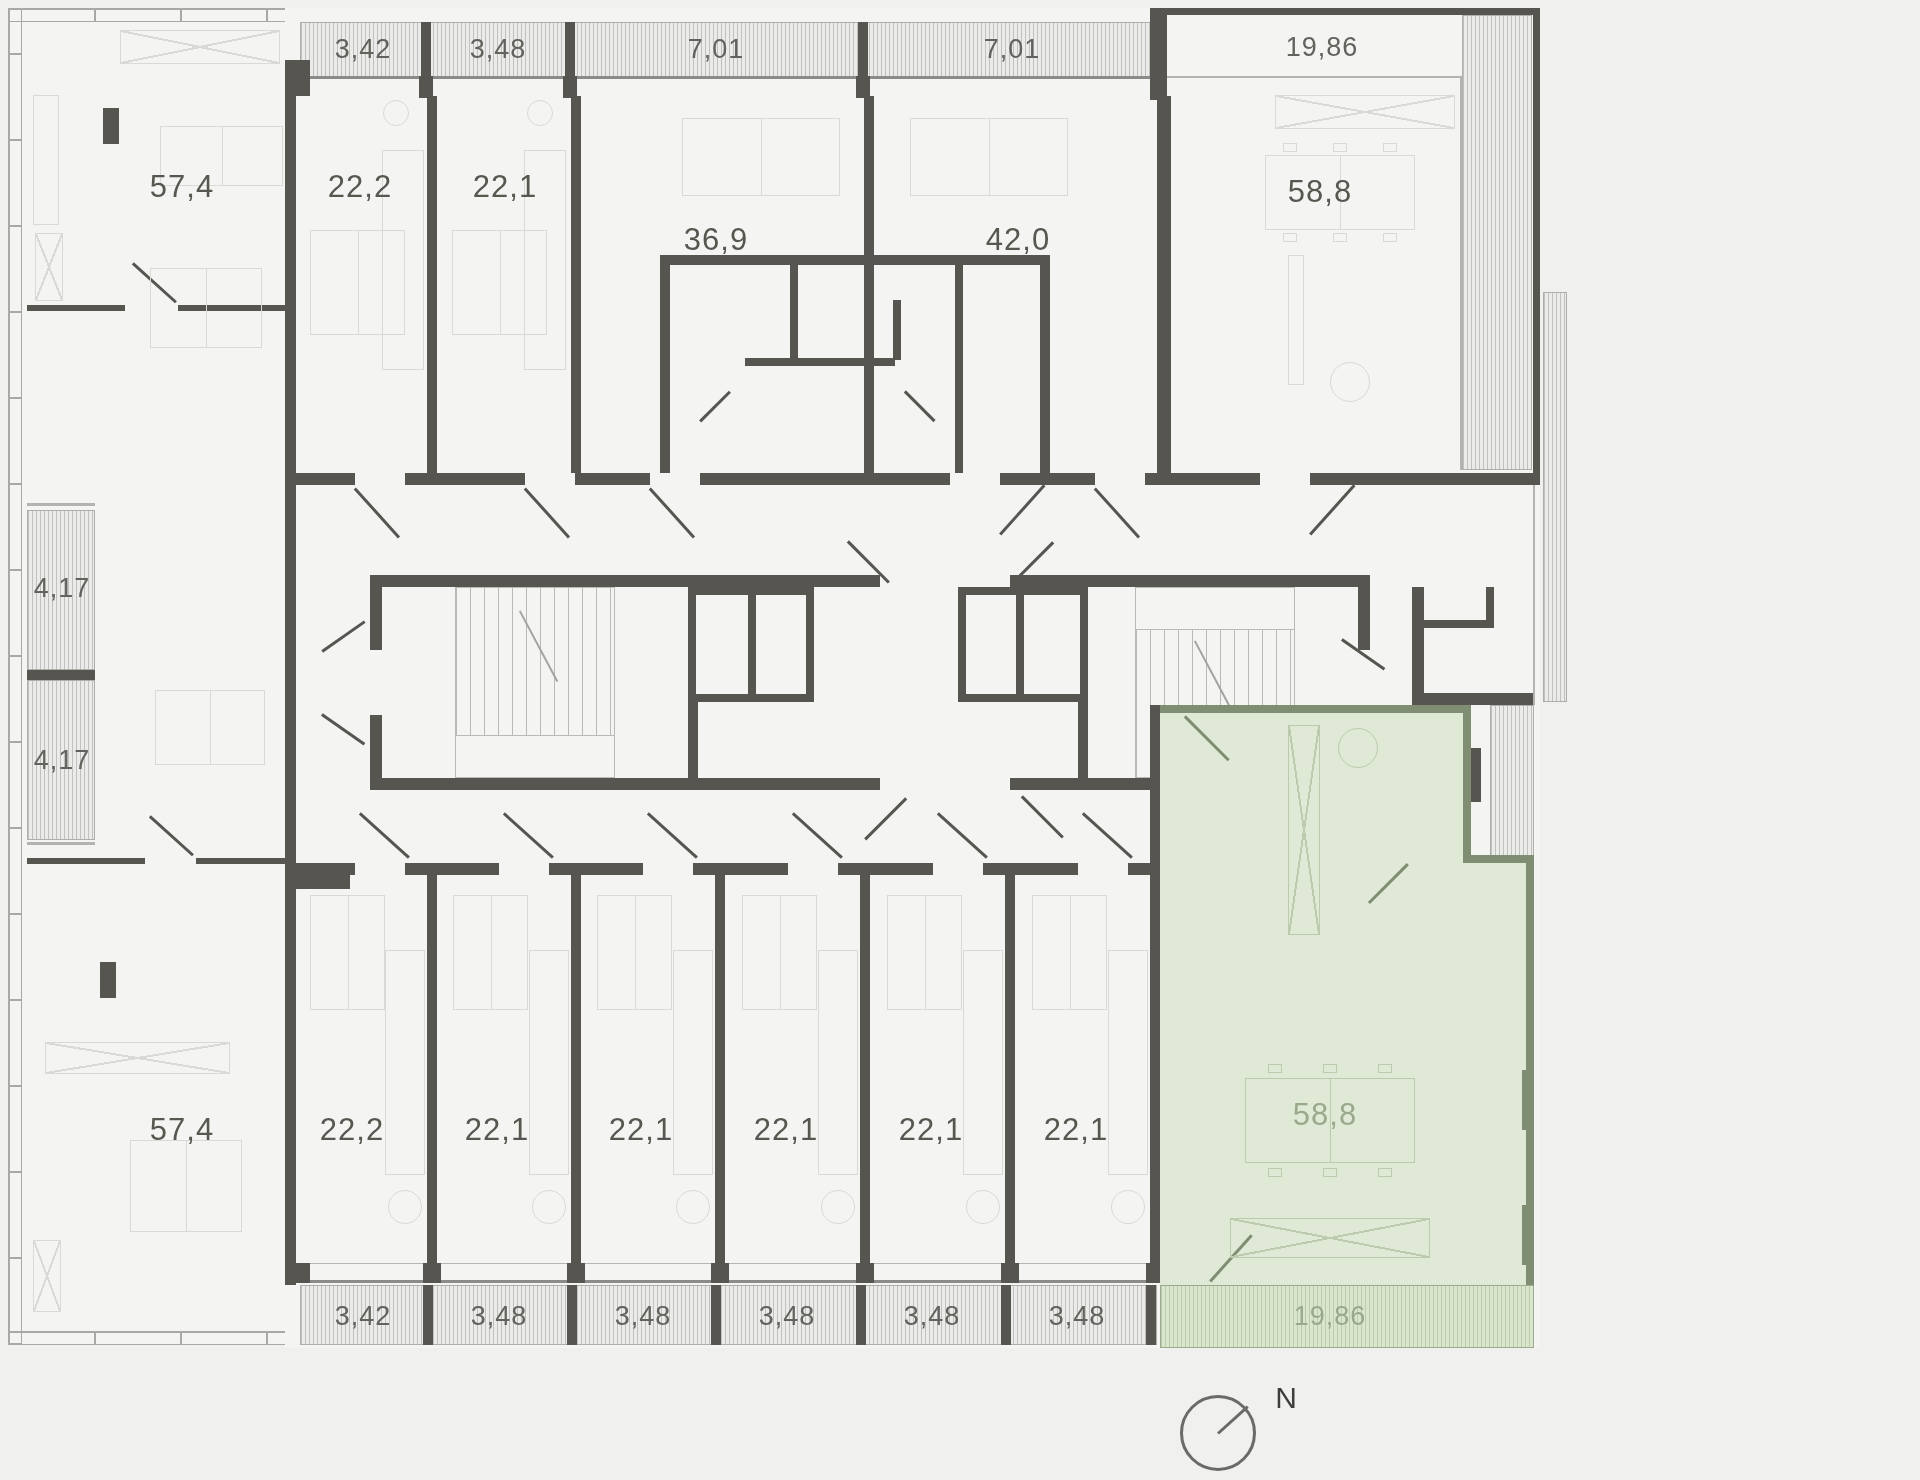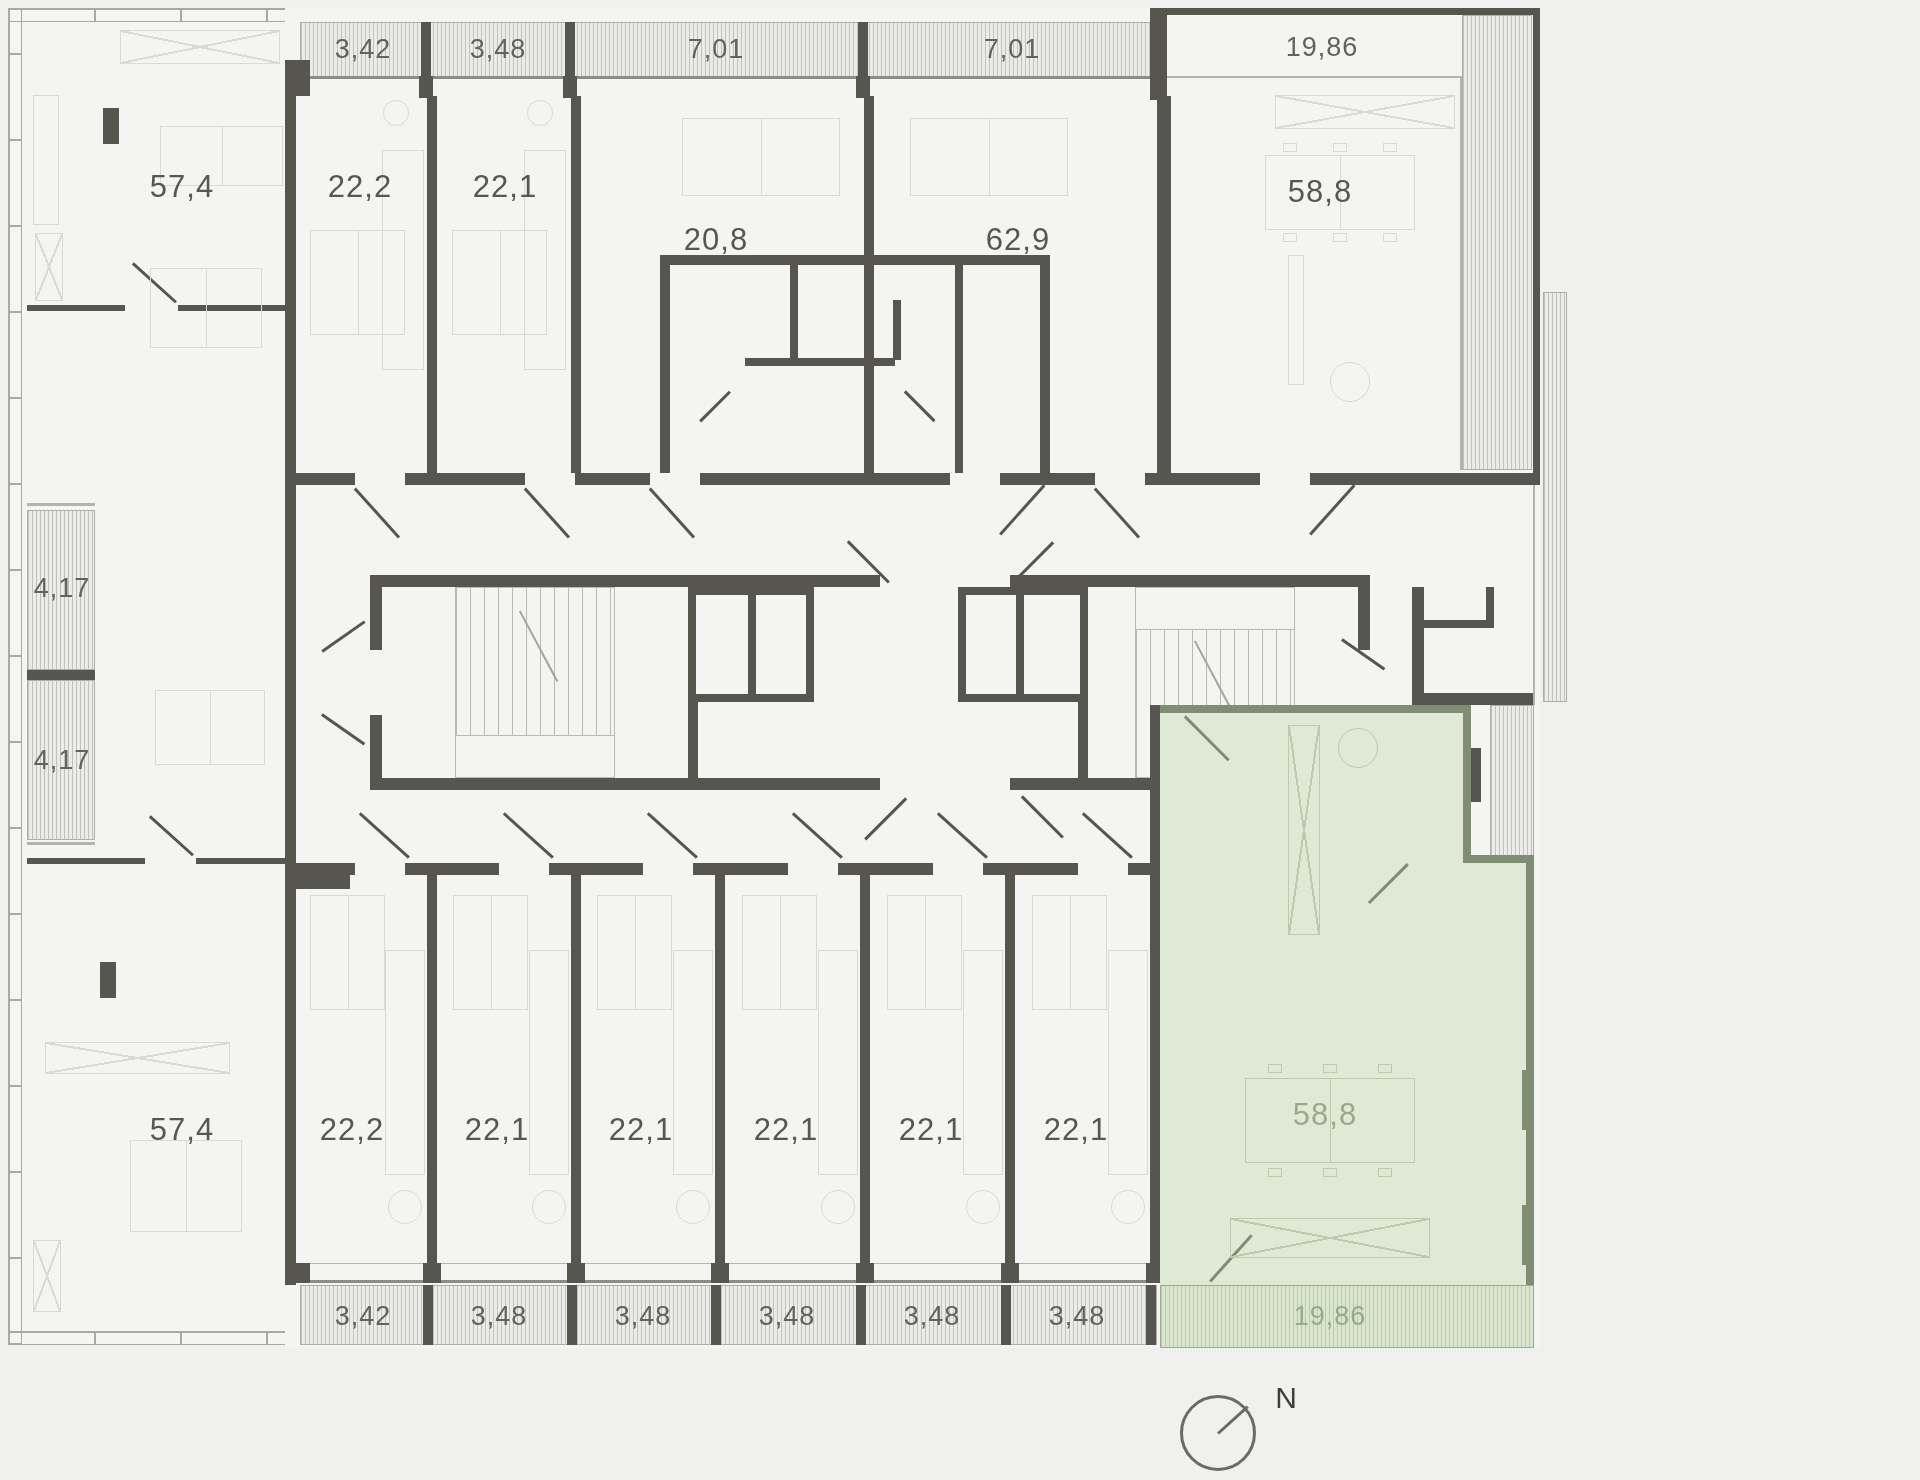--- a/index.html
+++ b/index.html
@@ -282,22 +282,22 @@
   <span class="lbl sm" style="left:62px;top:760px;">4,17</span>
 
   <span class="lbl sm" style="left:363px;top:49px;">3,42</span>
   <span class="lbl sm" style="left:498px;top:49px;">3,48</span>
   <span class="lbl sm" style="left:716px;top:49px;">7,01</span>
   <span class="lbl sm" style="left:1012px;top:49px;">7,01</span>
   <span class="lbl sm" style="left:1322px;top:47px;">19,86</span>
 
   <span class="lbl" style="left:360px;top:187px;">22,2</span>
   <span class="lbl" style="left:505px;top:187px;">22,1</span>
-  <span class="lbl" style="left:716px;top:240px;">20,8</span>
-  <span class="lbl" style="left:1018px;top:240px;">62,9</span>
+  <span class="lbl" style="left:716px;top:240px;">36,9</span>
+  <span class="lbl" style="left:1018px;top:240px;">42,0</span>
   <span class="lbl" style="left:1320px;top:192px;">58,8</span>
 
   <span class="lbl" style="left:352px;top:1130px;">22,2</span>
   <span class="lbl" style="left:497px;top:1130px;">22,1</span>
   <span class="lbl" style="left:641px;top:1130px;">22,1</span>
   <span class="lbl" style="left:786px;top:1130px;">22,1</span>
   <span class="lbl" style="left:931px;top:1130px;">22,1</span>
   <span class="lbl" style="left:1076px;top:1130px;">22,1</span>
   <span class="lbl gl" style="left:1325px;top:1115px;">58,8</span>
 

